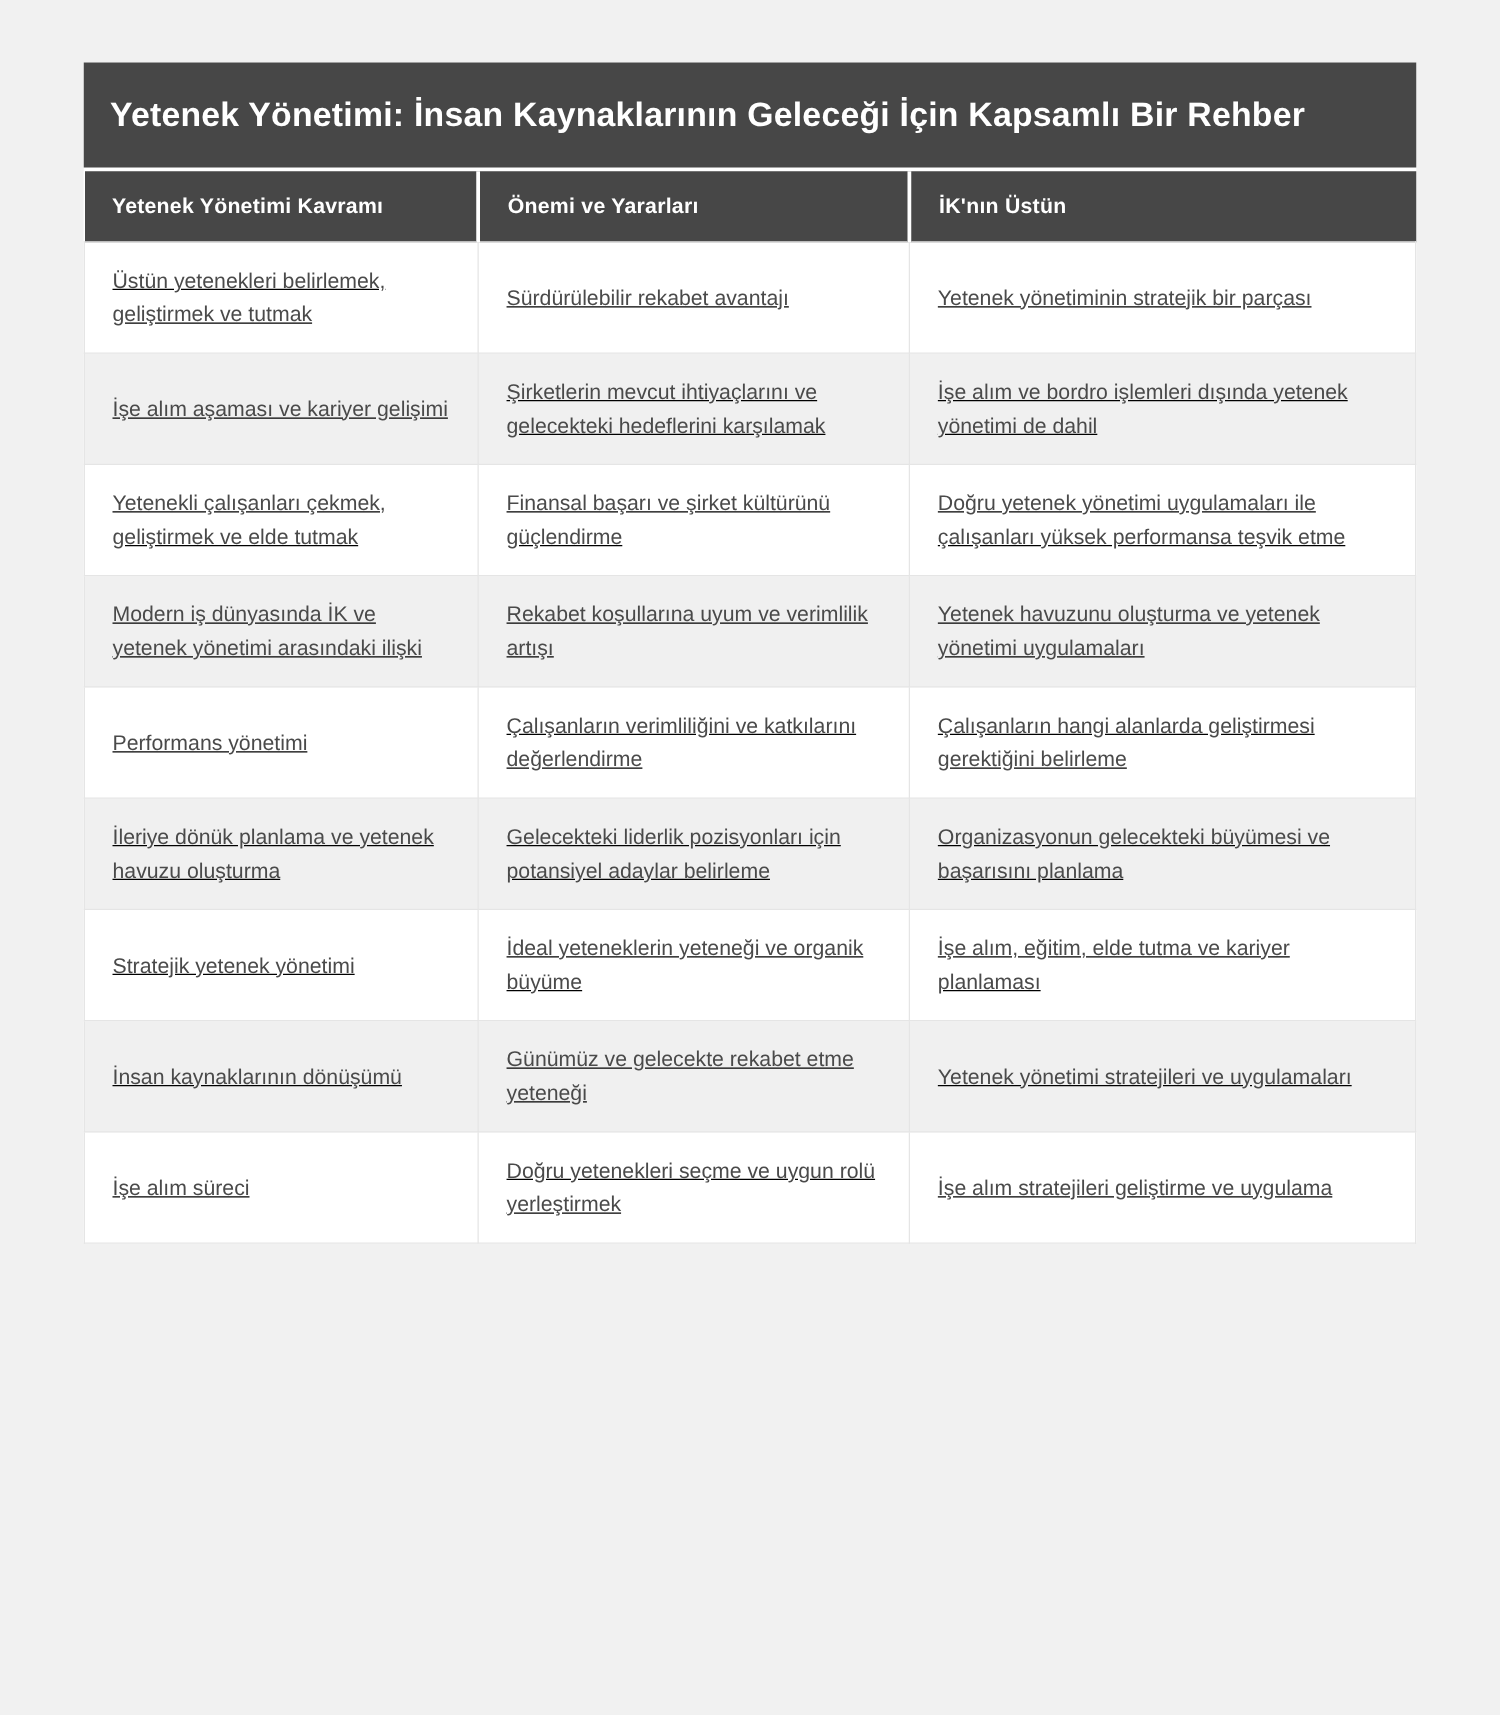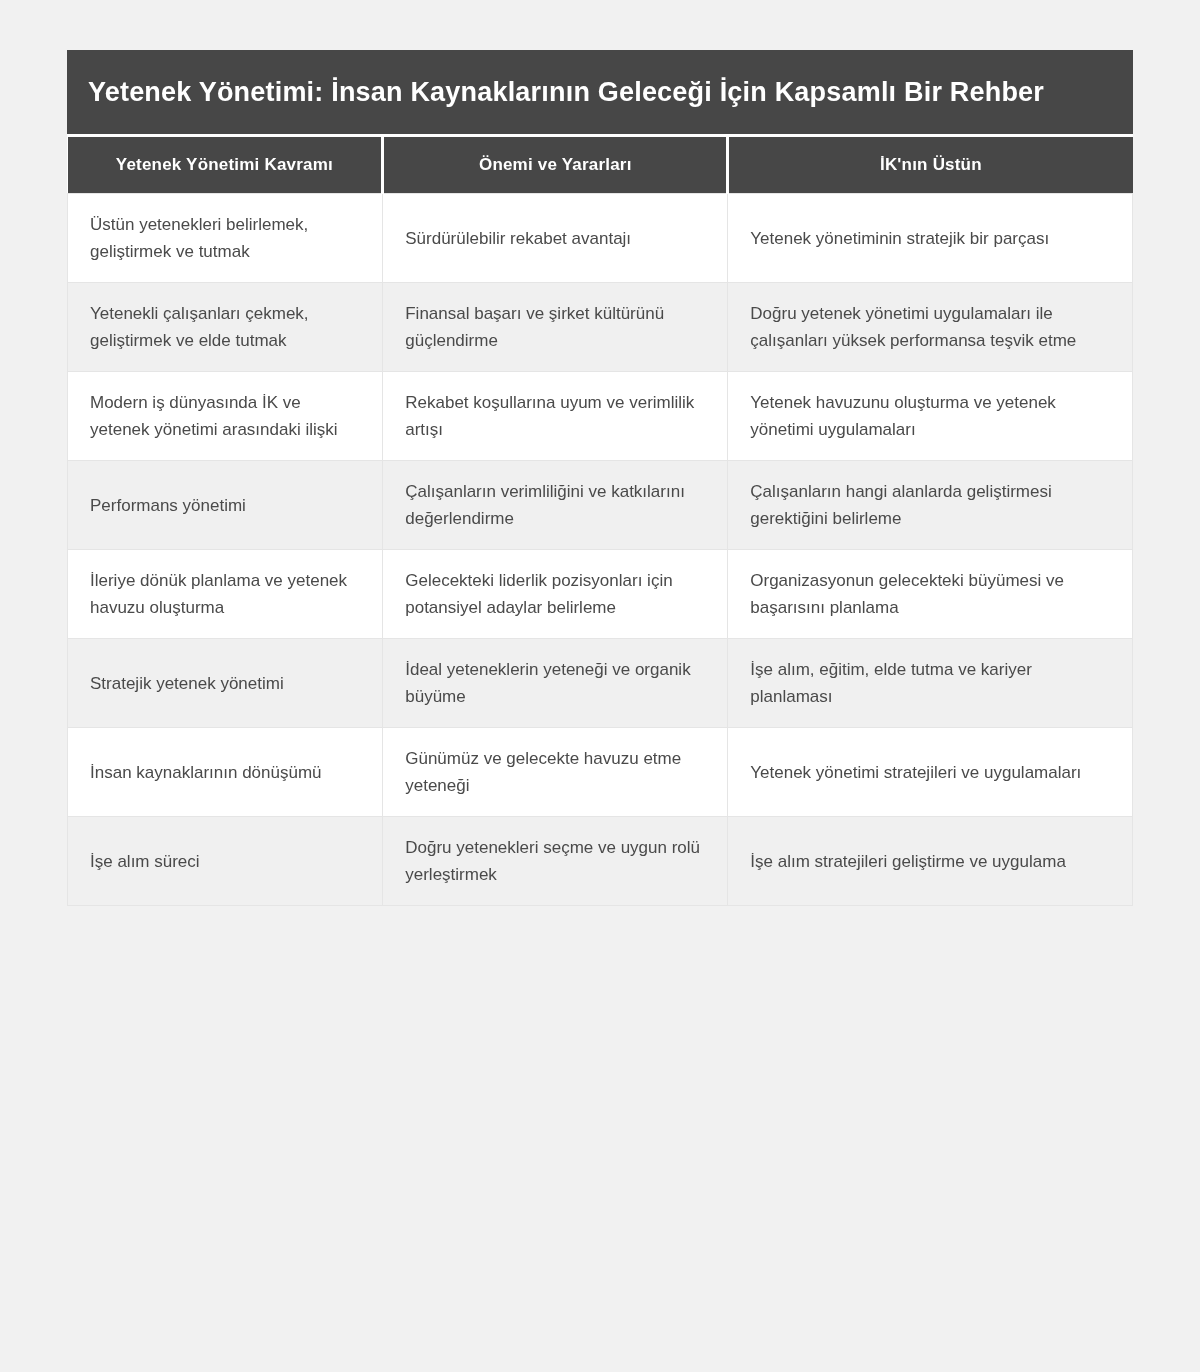--- a/index.html
+++ b/index.html
@@ -36,37 +36,37 @@
     border-collapse: collapse;
     table-layout: fixed;
     background: #ffffff;
   }
   col.c1 { width: 29.6%; }
   col.c2 { width: 32.4%; }
   col.c3 { width: 38.0%; }
   .data-table th {
     background: #474747;
     color: #ffffff;
-    text-align: center;
+    text-align: left;
     font-size: 17px;
     font-weight: bold;
     padding: 18px 22px;
     border-left: 3px solid #ffffff;
     letter-spacing: 0.2px;
   }
   .data-table th:first-child { border-left: none; }
   .data-table td {
     font-size: 17px;
     color: #4a4a4a;
     line-height: 27px;
     padding: 17px 22px;
     border: 1px solid #e5e5e5;
     vertical-align: middle;
   }
-  .data-table tbody tr { background: #ffffff; }
+  .data-table tbody tr { background: #ffffff; text-decoration: underline; }
   .data-table tbody tr:nth-child(even) { background: #f0f0f0; }
   .footer {
     text-align: center;
     color: #8c8c8c;
     font-size: 19px;
     margin-top: 33px;
     letter-spacing: 0.2px;
   }
 </style>
 </head>
@@ -88,20 +88,25 @@
           <th>İK'nın Üstün</th>
         </tr>
       </thead>
       <tbody>
         <tr>
           <td>Üstün yetenekleri belirlemek, geliştirmek ve tutmak</td>
           <td>Sürdürülebilir rekabet avantajı</td>
           <td>Yetenek yönetiminin stratejik bir parçası</td>
         </tr>
         <tr>
+          <td>İşe alım aşaması ve kariyer gelişimi</td>
+          <td>Şirketlerin mevcut ihtiyaçlarını ve gelecekteki hedeflerini karşılamak</td>
+          <td>İşe alım ve bordro işlemleri dışında yetenek yönetimi de dahil</td>
+        </tr>
+        <tr>
           <td>Yetenekli çalışanları çekmek, geliştirmek ve elde tutmak</td>
           <td>Finansal başarı ve şirket kültürünü güçlendirme</td>
           <td>Doğru yetenek yönetimi uygulamaları ile çalışanları yüksek performansa teşvik etme</td>
         </tr>
         <tr>
           <td>Modern iş dünyasında İK ve yetenek yönetimi arasındaki ilişki</td>
           <td>Rekabet koşullarına uyum ve verimlilik artışı</td>
           <td>Yetenek havuzunu oluşturma ve yetenek yönetimi uygulamaları</td>
         </tr>
         <tr>
@@ -114,21 +119,21 @@
           <td>Gelecekteki liderlik pozisyonları için potansiyel adaylar belirleme</td>
           <td>Organizasyonun gelecekteki büyümesi ve başarısını planlama</td>
         </tr>
         <tr>
           <td>Stratejik yetenek yönetimi</td>
           <td>İdeal yeteneklerin yeteneği ve organik büyüme</td>
           <td>İşe alım, eğitim, elde tutma ve kariyer planlaması</td>
         </tr>
         <tr>
           <td>İnsan kaynaklarının dönüşümü</td>
-          <td>Günümüz ve gelecekte havuzu etme yeteneği</td>
+          <td>Günümüz ve gelecekte rekabet etme yeteneği</td>
           <td>Yetenek yönetimi stratejileri ve uygulamaları</td>
         </tr>
         <tr>
           <td>İşe alım süreci</td>
           <td>Doğru yetenekleri seçme ve uygun rolü yerleştirmek</td>
           <td>İşe alım stratejileri geliştirme ve uygulama</td>
         </tr>
       </tbody>
     </table>
   </div>

